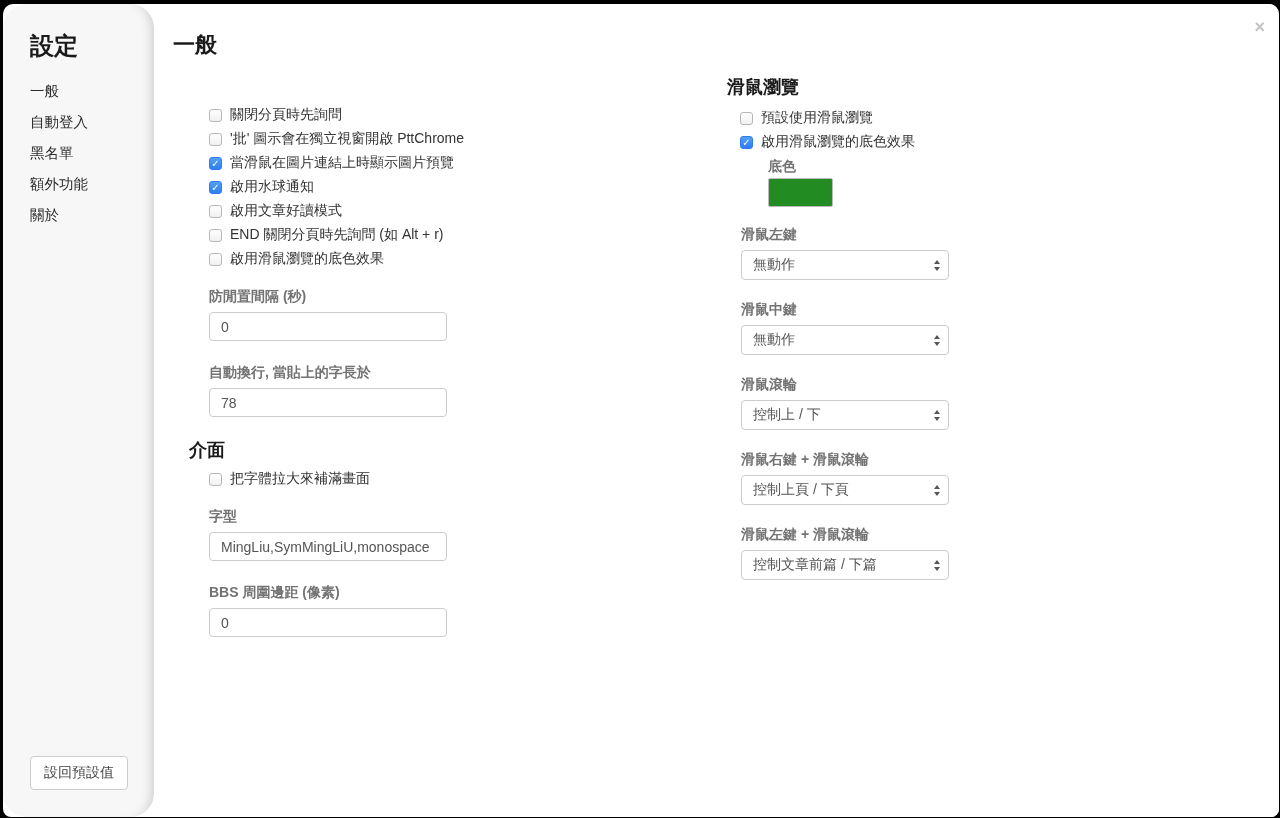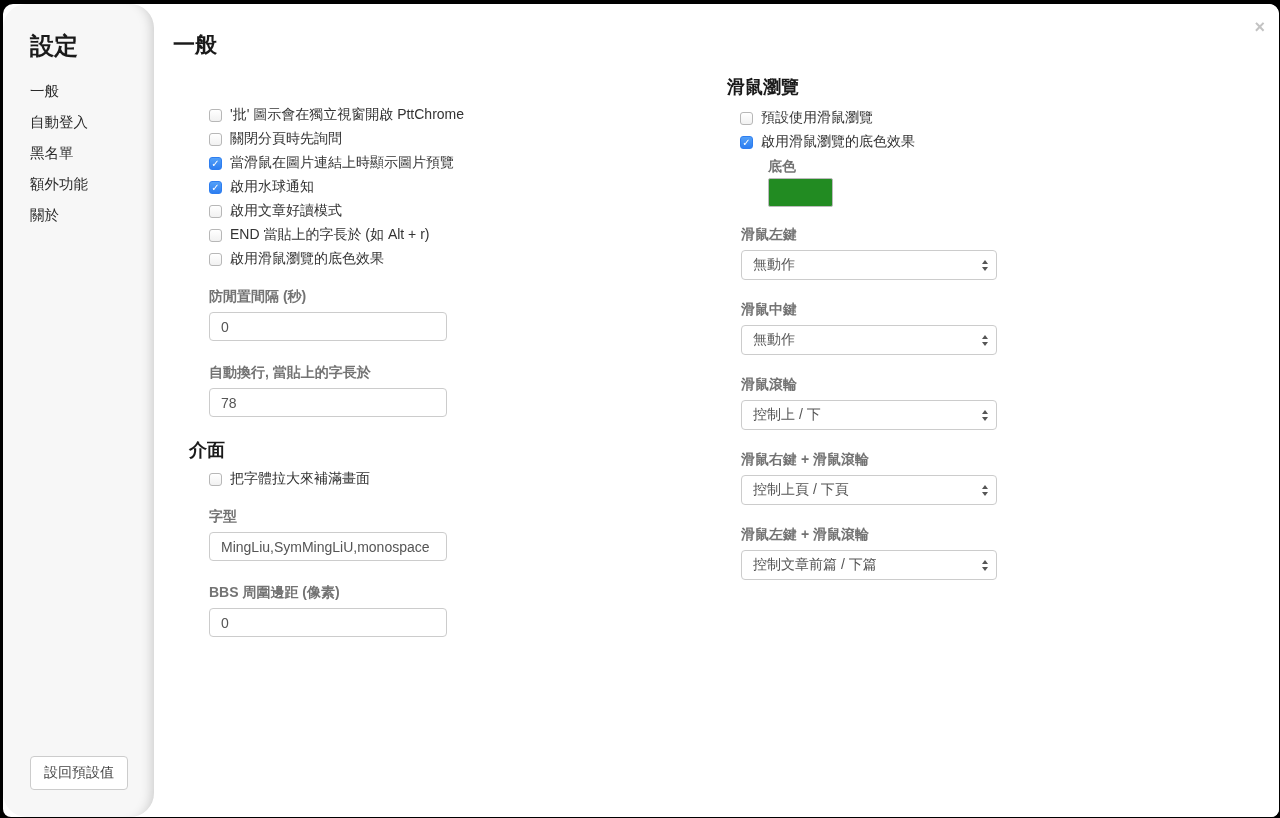--- a/index.html
+++ b/index.html
@@ -60,21 +60,21 @@
   .field.gap-lg { margin-top:23px; }
   .field-label { display:block; font-size:14px; font-weight:bold; color:#737373; margin-bottom:6px; }
   .text-input {
     width:238px; height:29px; border:1px solid #ccc; border-radius:4px;
     padding:0 11px; font-size:14px; color:#555; background:#fff;
     font-family:inherit;
   }
   
   .select-group { margin-top:21px; }
   .select-box {
-    width:256px; height:30px; border:1px solid #ccc; border-radius:4px;
+    width:208px; height:30px; border:1px solid #ccc; border-radius:4px;
     background:#fff; display:flex; align-items:center; padding:0 8px 0 11px;
     cursor:pointer;
   }
   .select-value { flex:1; font-size:14px; color:#555; white-space:nowrap; overflow:hidden; }
   .stepper { flex:none; display:flex; flex-direction:column; align-items:center; }
   .tri-up { width:0; height:0; border-left:3.5px solid transparent; border-right:3.5px solid transparent; border-bottom:4.5px solid #555; margin-bottom:3px; }
   .tri-down { width:0; height:0; border-left:3.5px solid transparent; border-right:3.5px solid transparent; border-top:4.5px solid #555; }
   
   .swatch-group { margin-top:4px; }
   .swatch { width:65px; height:29px; border:1px solid #bbb; border-radius:2px; margin-top:2px; cursor:pointer; }
@@ -99,41 +99,41 @@
   </aside>
 
   <main class="main">
     <span class="close-x">×</span>
     <h2 class="page-title">一般</h2>
 
     <div class="col-left">
       <div class="indent-20">
         <div class="cb-row">
           <span class="cb"></span>
+          <span class="cb-label">關閉分頁時先詢問</span>
+        </div>
+        <div class="cb-row">
+          <span class="cb"></span>
           <span class="cb-label">'批' 圖示會在獨立視窗開啟 PttChrome</span>
-        </div>
-        <div class="cb-row">
-          <span class="cb"></span>
-          <span class="cb-label">關閉分頁時先詢問</span>
         </div>
         <div class="cb-row checked">
           <span class="cb">✓</span>
           <span class="cb-label">當滑鼠在圖片連結上時顯示圖片預覽</span>
         </div>
         <div class="cb-row checked">
           <span class="cb">✓</span>
           <span class="cb-label">啟用水球通知</span>
         </div>
         <div class="cb-row">
           <span class="cb"></span>
           <span class="cb-label">啟用文章好讀模式</span>
         </div>
         <div class="cb-row">
           <span class="cb"></span>
-          <span class="cb-label">END 當貼上的字長於 (如 Alt + r)</span>
+          <span class="cb-label">END 關閉分頁時先詢問 (如 Alt + r)</span>
         </div>
         <div class="cb-row">
           <span class="cb"></span>
           <span class="cb-label">啟用滑鼠瀏覽的底色效果</span>
         </div>
 
         <div class="field">
           <label class="field-label">防閒置間隔 (秒)</label>
           <input class="text-input" value="0" style="">
         </div>

